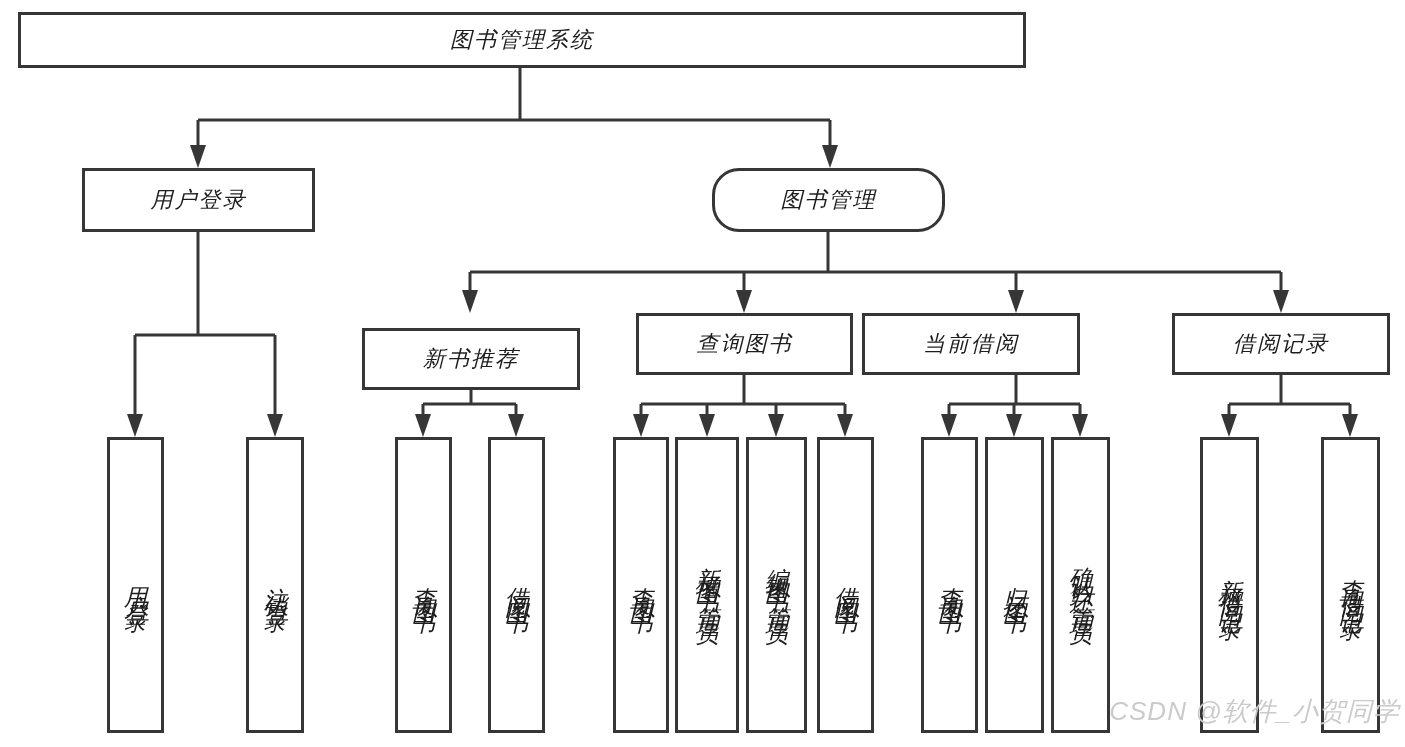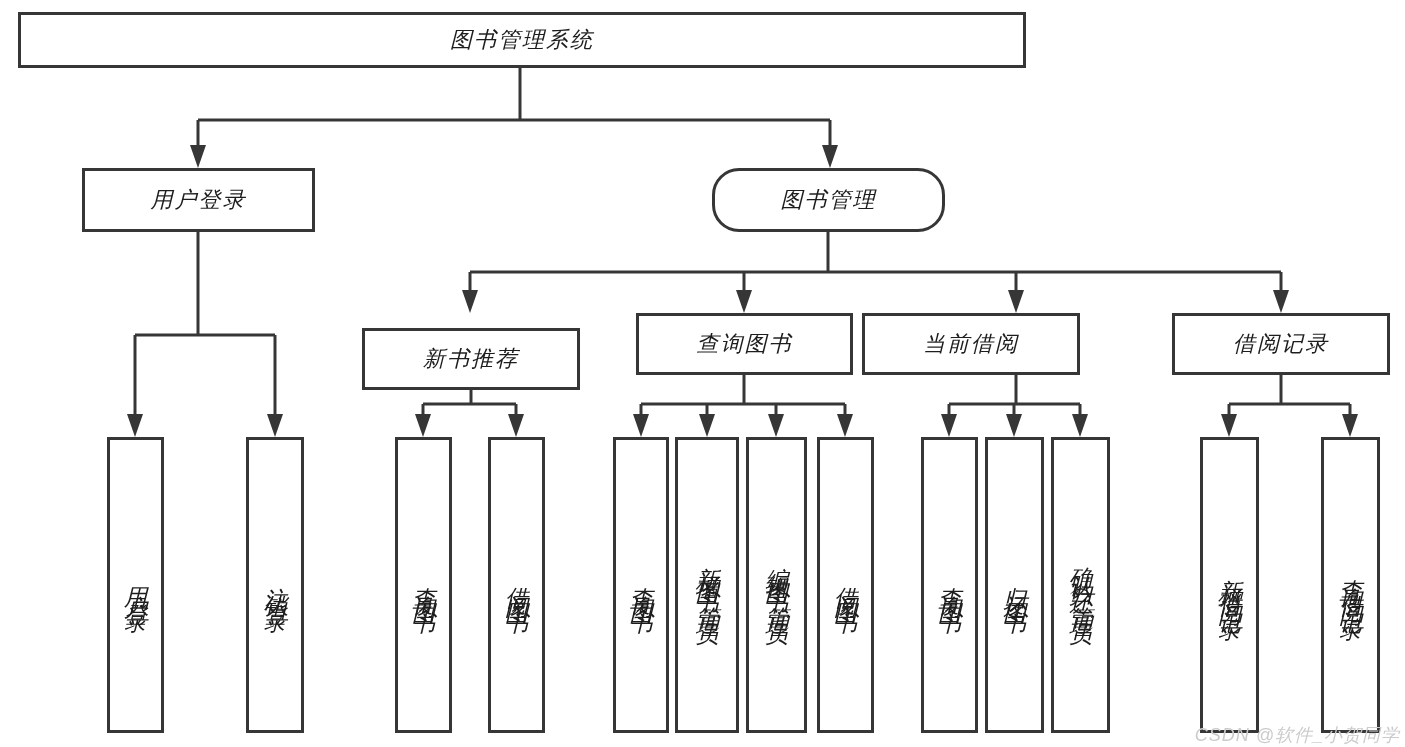--- a/index.html
+++ b/index.html
@@ -35,22 +35,22 @@
   .node.v .node-label {
     writing-mode: vertical-rl;
     text-orientation: mixed;
     font-size: 23px;
     line-height: 1;
     letter-spacing: 8px;
   }
   .watermark {
     position: absolute;
     right: 5px;
-    bottom: 0;
-    font-size: 18px;
+    bottom: 18px;
+    font-size: 26px;
     letter-spacing: 1px;
     color: var(--wm, #cbcbcb);
     white-space: nowrap;
   }
 </style>
 </head>
 <body>
 
 <div class="canvas">
   <svg id="connector-layer" width="1405" height="747" viewBox="0 0 1405 747" xmlns="http://www.w3.org/2000/svg">

